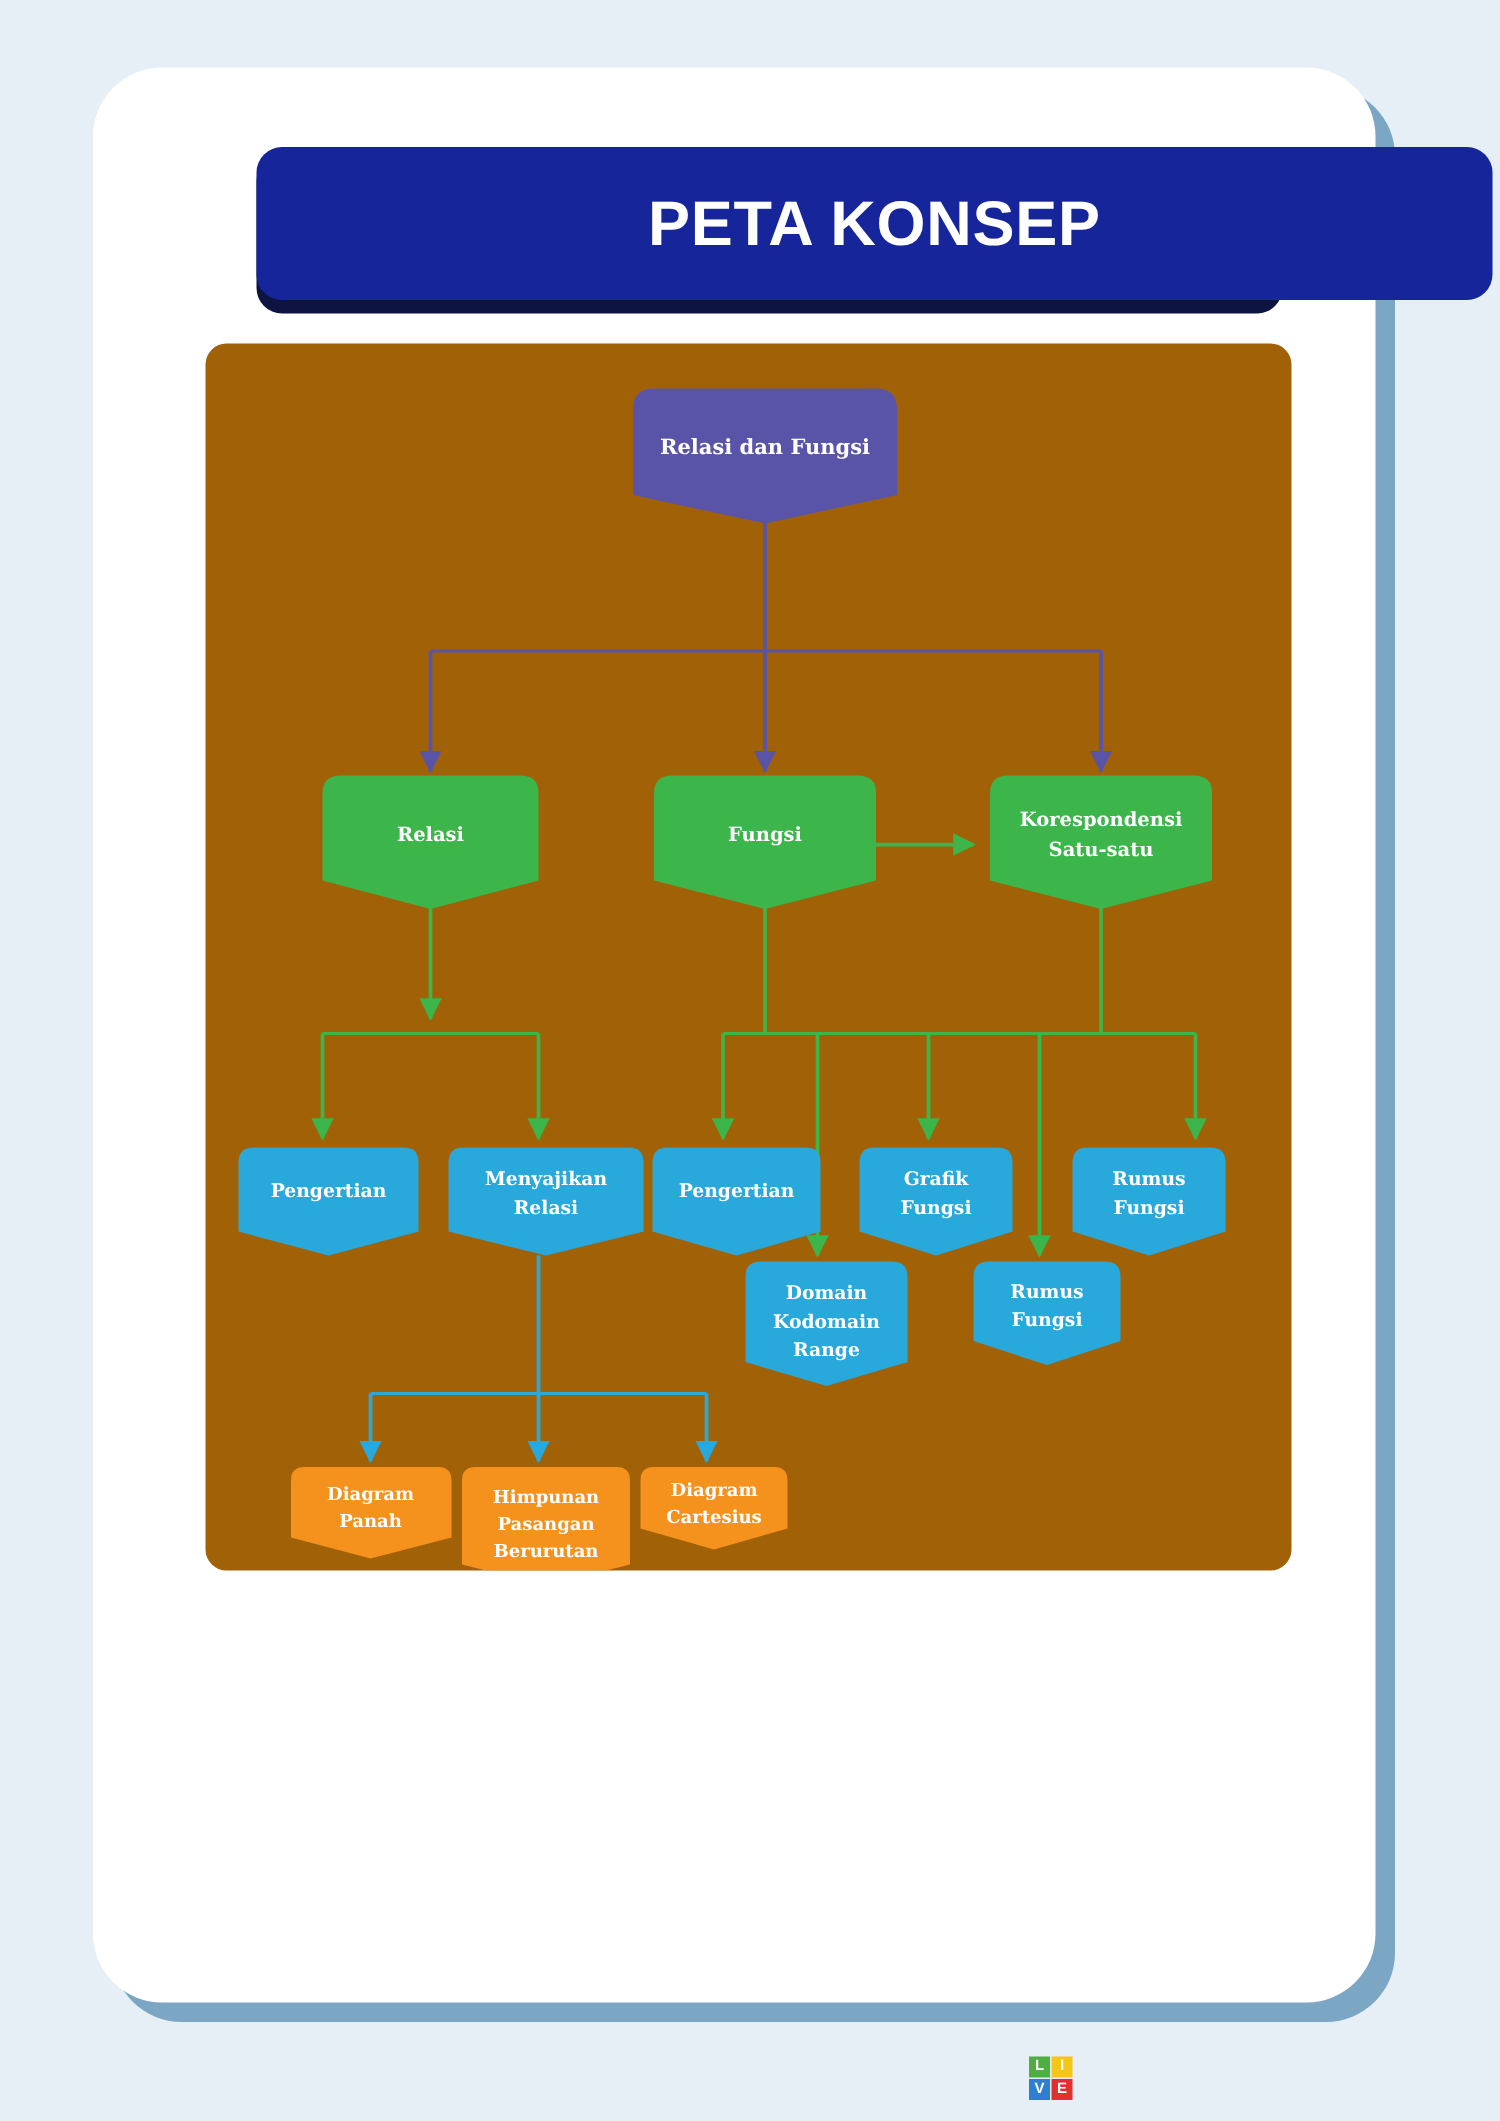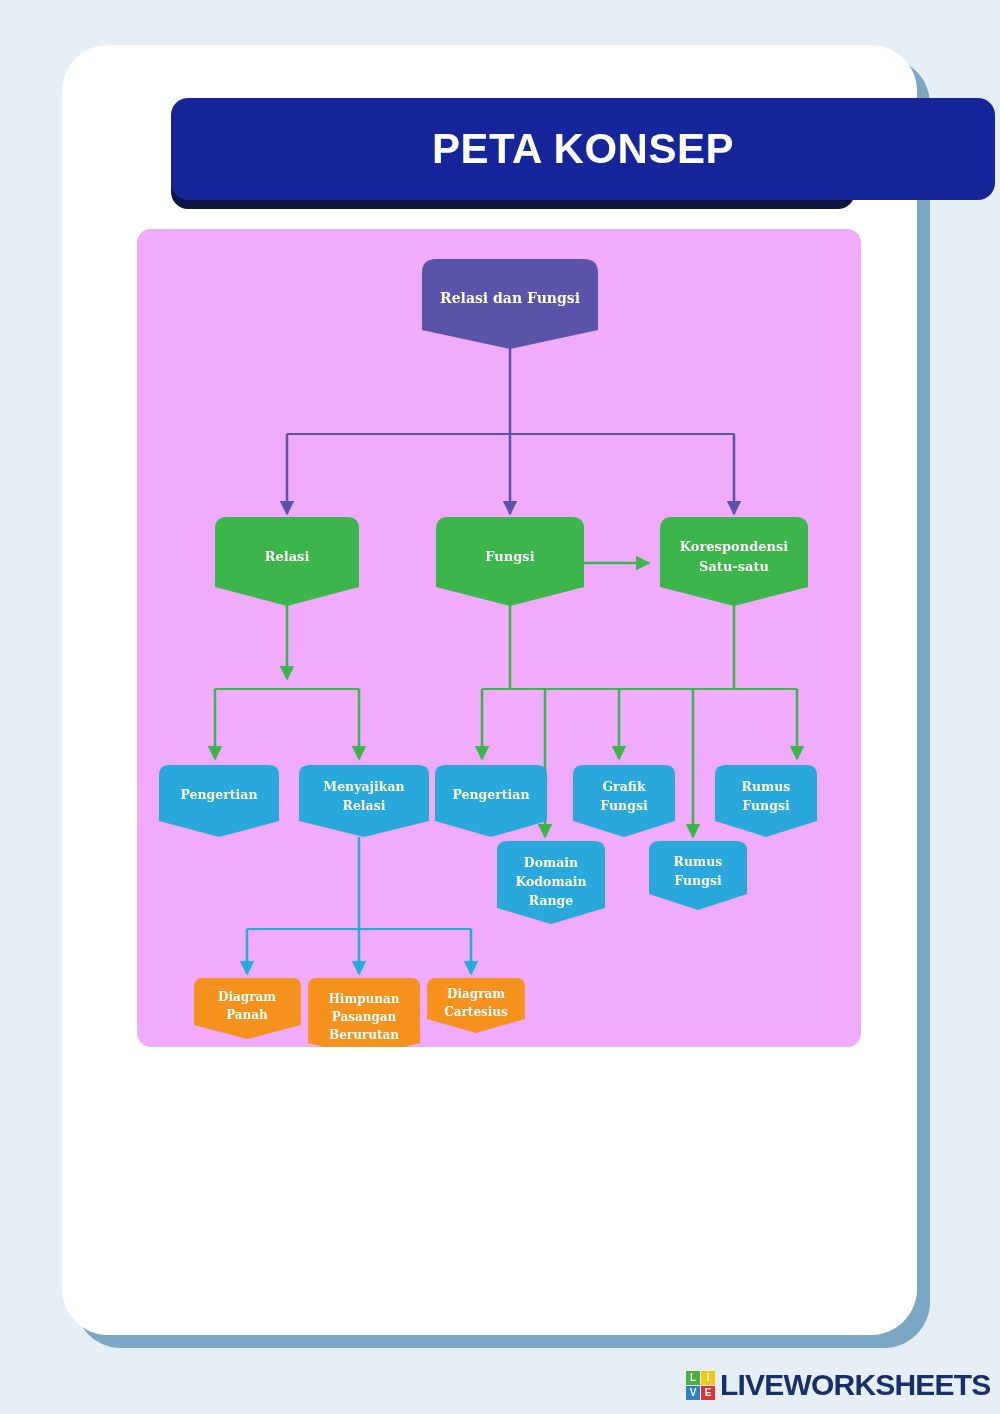--- a/index.html
+++ b/index.html
@@ -52,21 +52,21 @@
     font-size: 42px;
     font-weight: bold;
     letter-spacing: 0.5px;
     font-family: "Liberation Sans", sans-serif;
   }
   
   #diagram-panel {
     position: absolute;
     left: 137px; top: 229px;
     width: 724px; height: 818px;
-    background: #f0abfc;
+    background: #a16207;
     border-radius: 14px;
     overflow: hidden;
   }
   #diagram-svg { display: block; width: 724px; height: 818px; }
   .nodetext {
     font-family: "DejaVu Serif", "Liberation Serif", serif;
     font-weight: bold;
     fill: #ffffff;
     text-anchor: middle;
     dominant-baseline: middle;
@@ -252,16 +252,15 @@
     </svg>
   </div>
 
   <div id="footer-logo">
     <div id="logo-grid">
       <div class="logo-cell" style="background: rgb(76, 175, 63);">L</div>
       <div class="logo-cell" style="background: rgb(245, 197, 24);">I</div>
       <div class="logo-cell" style="background: rgb(47, 127, 209);">V</div>
       <div class="logo-cell" style="background: rgb(224, 49, 49);">E</div>
     </div>
-    <span id="logo-word">LIVEWORKSHEETS</span>
   </div>
 
 </div>
 
 </body></html>

